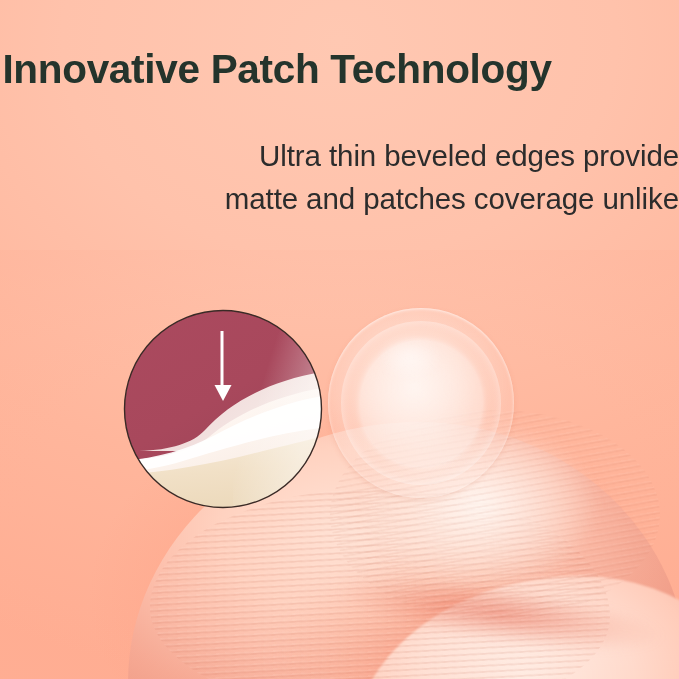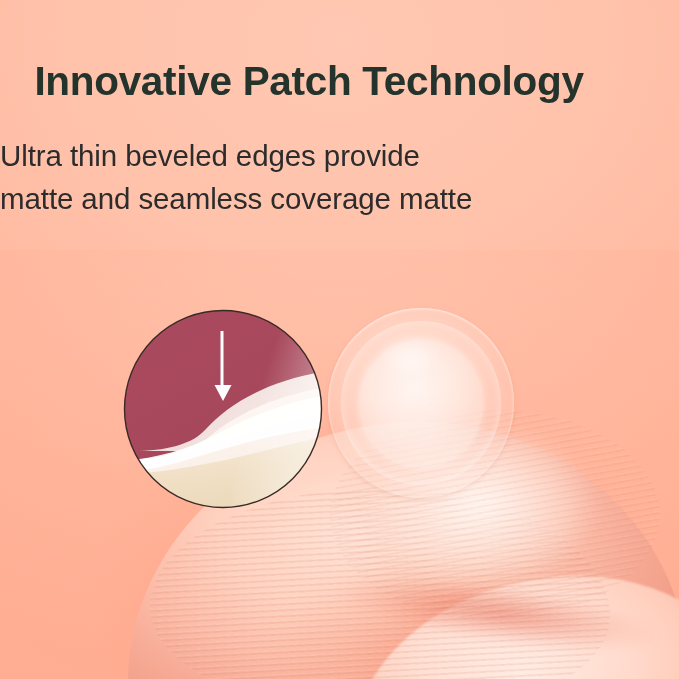--- a/index.html
+++ b/index.html
@@ -26,37 +26,36 @@
   .bg-warm {
     position: absolute;
     inset: 0;
     background:
       radial-gradient(60% 42% at 55% 88%, rgba(255,150,120,0.55) 0%, rgba(255,170,140,0.0) 70%);
   }
   
   .headline {
     position: absolute;
     left: 0;
-    top: 60px;
+    top: 48px;
     width: 554px;
     text-align: center;
     font-size: 40.5px;
     font-weight: 700;
     letter-spacing: -0.3px;
     color: #24342c;
     line-height: 1.06;
     white-space: nowrap;
-    padding-left: 32px;
   }
   .subcopy {
     position: absolute;
     left: 0;
     top: 134px;
     width: 679px;
-    text-align: left;
+    text-align: right;
     font-size: 29.5px;
     font-weight: 400;
     color: #2c2c2c;
     line-height: 43px;
     letter-spacing: -0.1px;
   }
   .subcopy span { display: block; }
 
   
   .photo {
@@ -256,21 +255,21 @@
 
 <div id="stage">
 
   <div class="bg-base"></div>
   <div class="bg-warm"></div>
 
   <div class="headline">Innovative Patch Technology</div>
 
   <div class="subcopy">
     <span>Ultra thin beveled edges provide</span>
-    <span>matte and seamless coverage matte</span>
+    <span>matte and patches coverage unlike</span>
   </div>
 
   <div class="photo">
 
     <div class="finger"></div>
     <div class="finger-shade"></div>
     <div class="finger2"></div>
     <div class="crease"></div>
     <div class="ridges"></div>
     <div class="finger-hl"></div>

